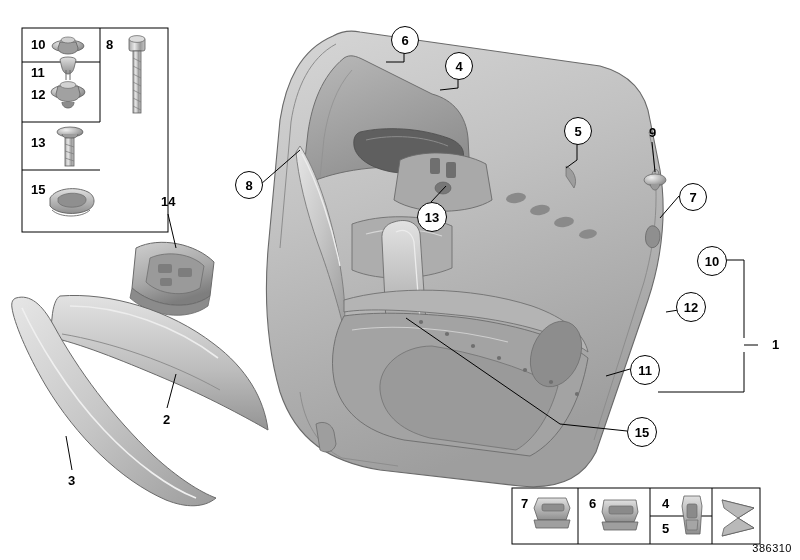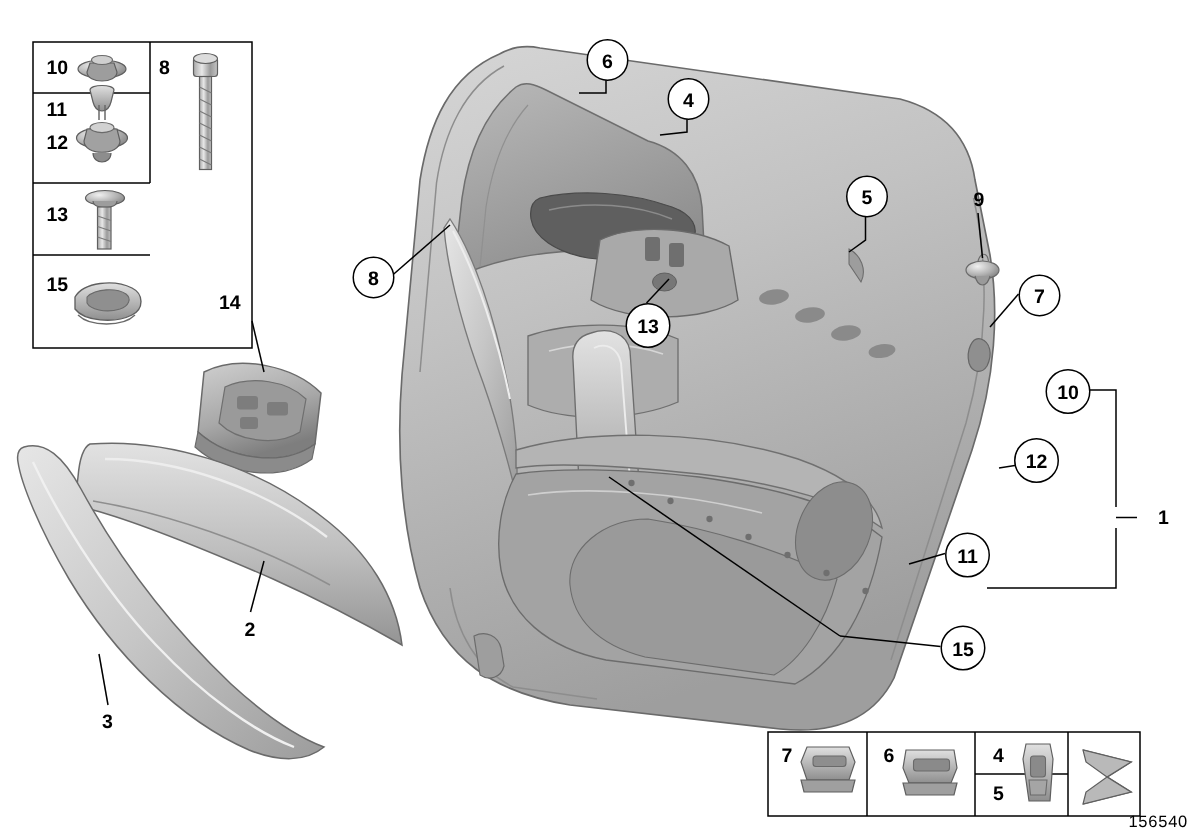--- a/index.html
+++ b/index.html
@@ -282,32 +282,32 @@
   <div class="callout" style="left:564px;top:117px;width:26px;height:26px;">5</div>
   <div class="callout" style="left:235px;top:171px;width:26px;height:26px;">8</div>
   <div class="callout" style="left:417px;top:202px;width:28px;height:28px;">13</div>
   <div class="callout" style="left:679px;top:183px;width:26px;height:26px;">7</div>
   <div class="callout" style="left:697px;top:246px;width:28px;height:28px;">10</div>
   <div class="callout" style="left:676px;top:292px;width:28px;height:28px;">12</div>
   <div class="callout" style="left:630px;top:355px;width:28px;height:28px;">11</div>
   <div class="callout" style="left:627px;top:417px;width:28px;height:28px;">15</div>
 
   <div class="cnum" style="left:649px;top:126px;">9</div>
-  <div class="cnum" style="left:146px;top:195px;">14</div>
+  <div class="cnum" style="left:161px;top:195px;">14</div>
   <div class="cnum" style="left:772px;top:338px;">1</div>
   <div class="cnum" style="left:163px;top:413px;">2</div>
   <div class="cnum" style="left:68px;top:474px;">3</div>
 
   <div class="cnum" style="left:31px;top:38px;">10</div>
   <div class="cnum" style="left:106px;top:38px;">8</div>
   <div class="cnum" style="left:31px;top:66px;">11</div>
   <div class="cnum" style="left:31px;top:88px;">12</div>
   <div class="cnum" style="left:31px;top:136px;">13</div>
   <div class="cnum" style="left:31px;top:183px;">15</div>
 
   <div class="cnum" style="left:521px;top:497px;">7</div>
   <div class="cnum" style="left:589px;top:497px;">6</div>
   <div class="cnum" style="left:662px;top:497px;">4</div>
   <div class="cnum" style="left:662px;top:522px;">5</div>
 
-  <div class="diagid">156540</div>
+  <div class="diagid">386310</div>
 
 </div>
 
 </body></html>

